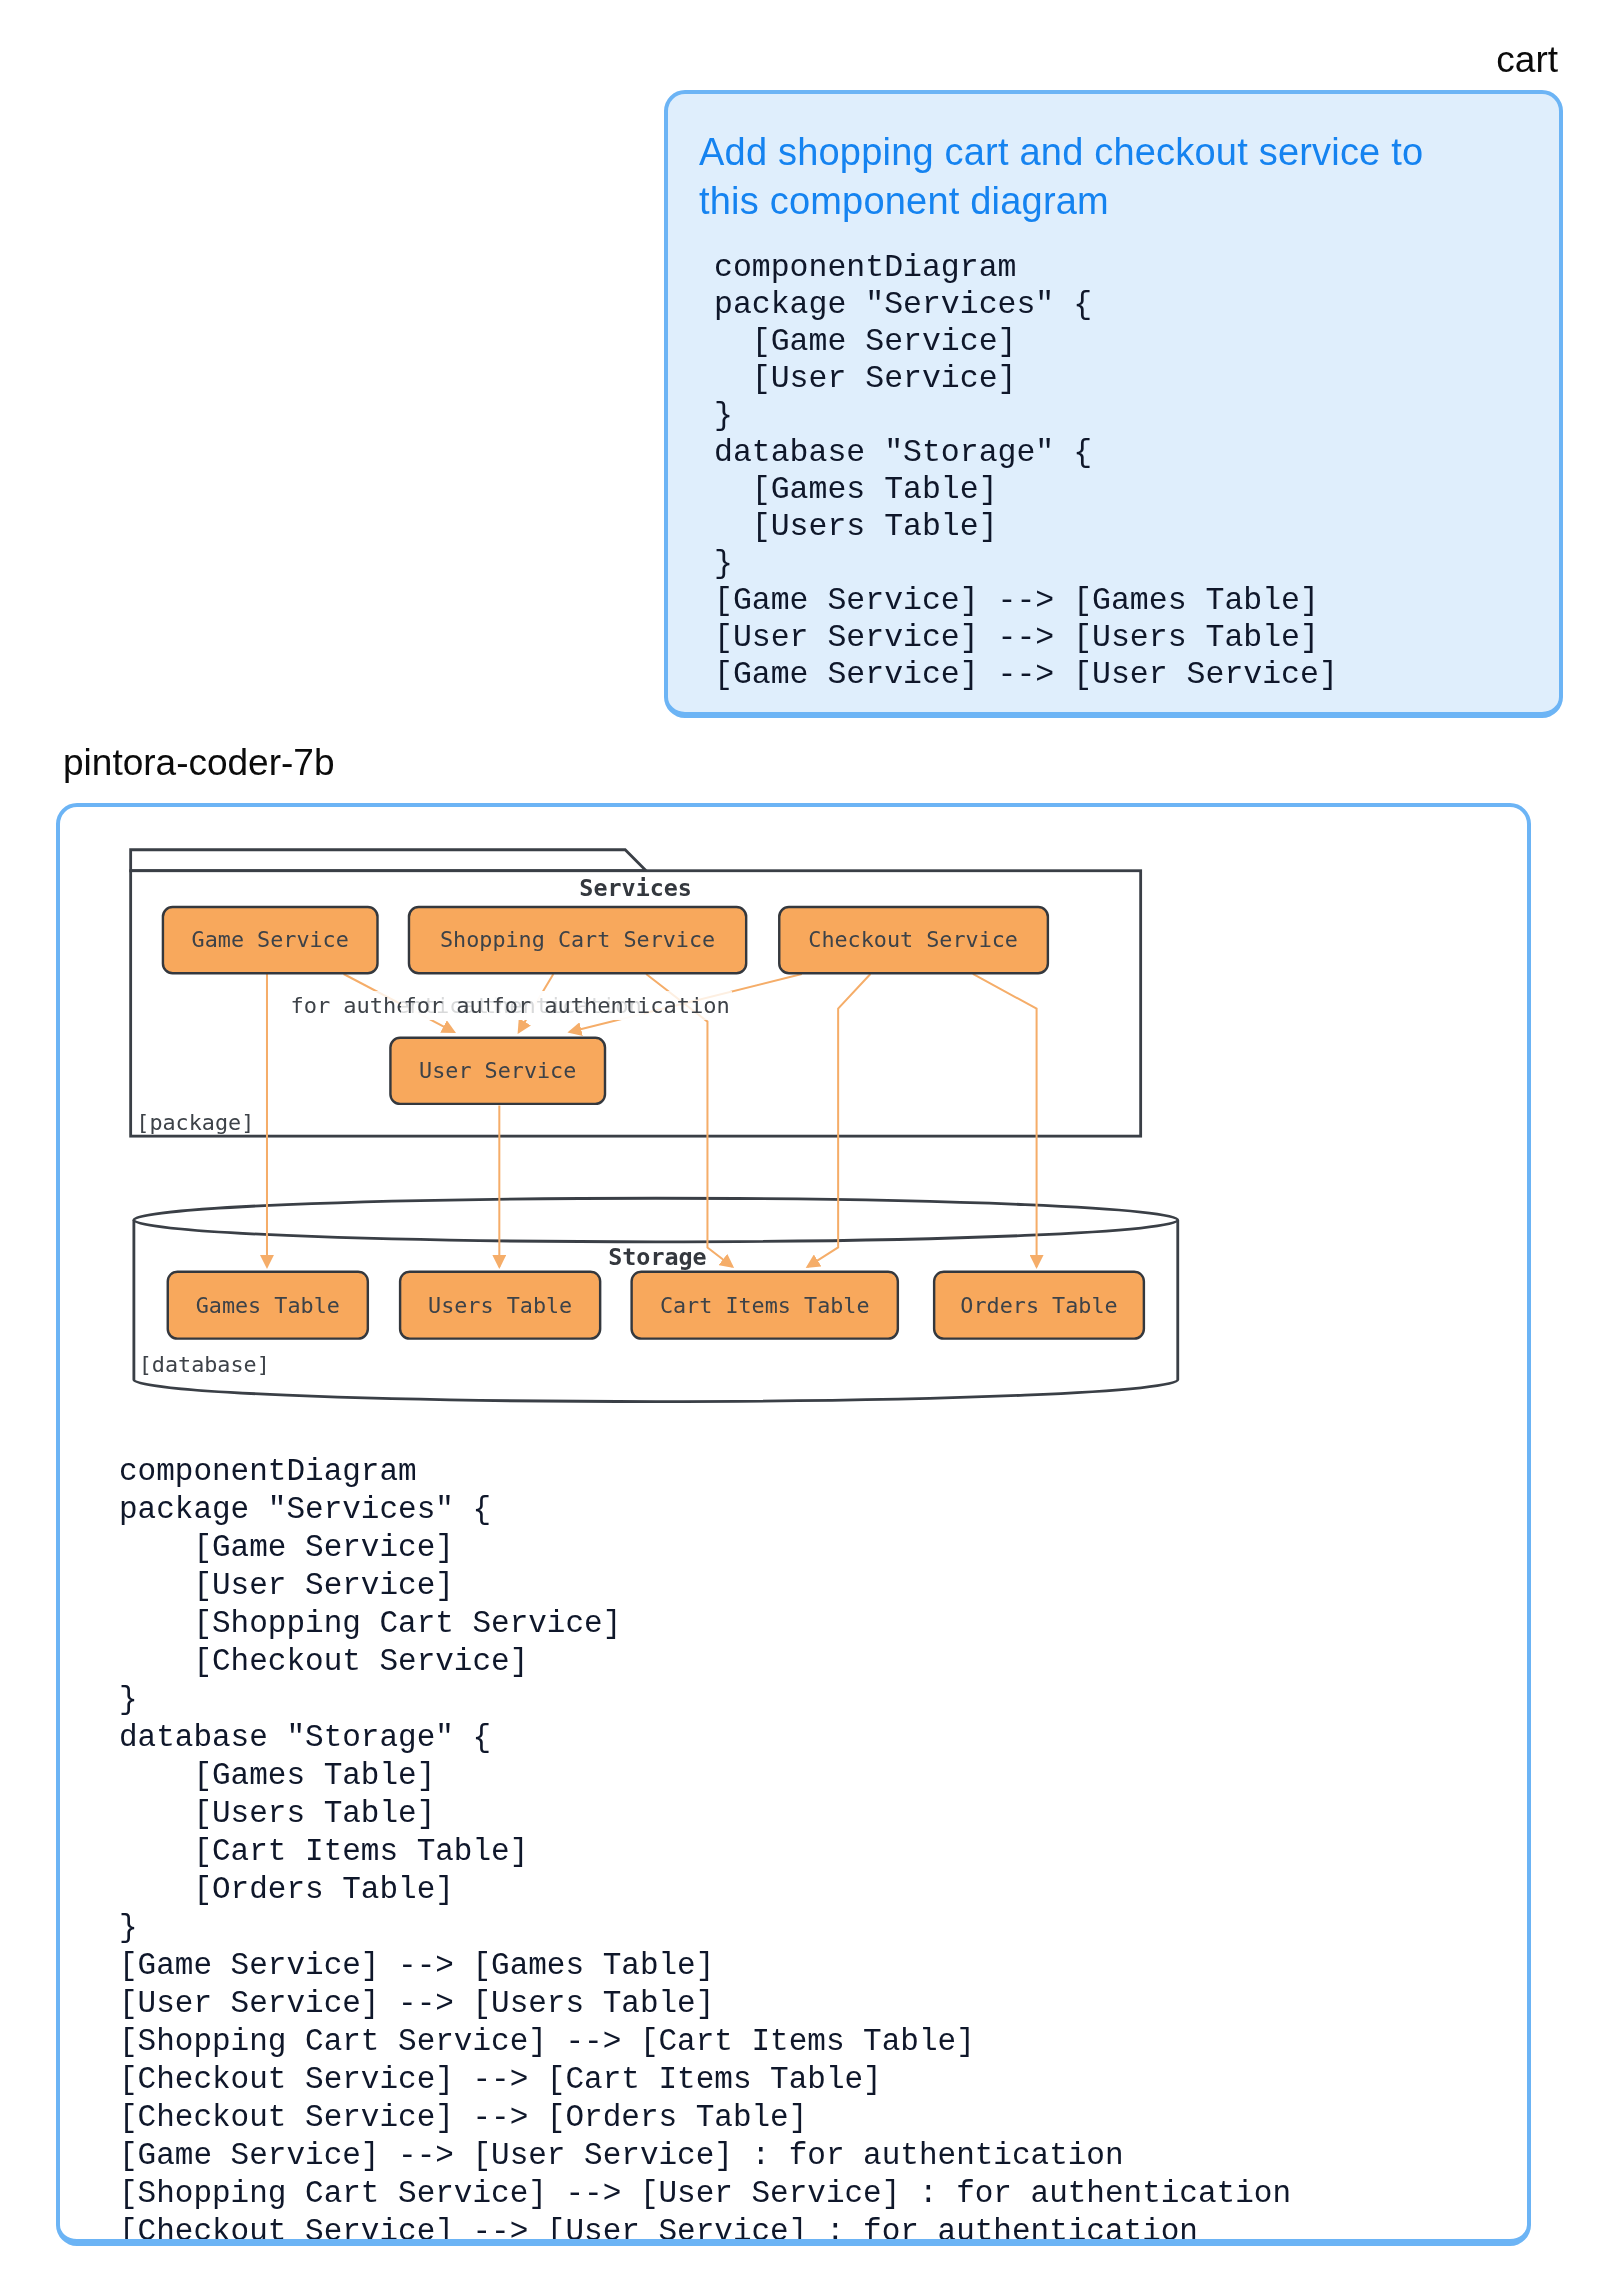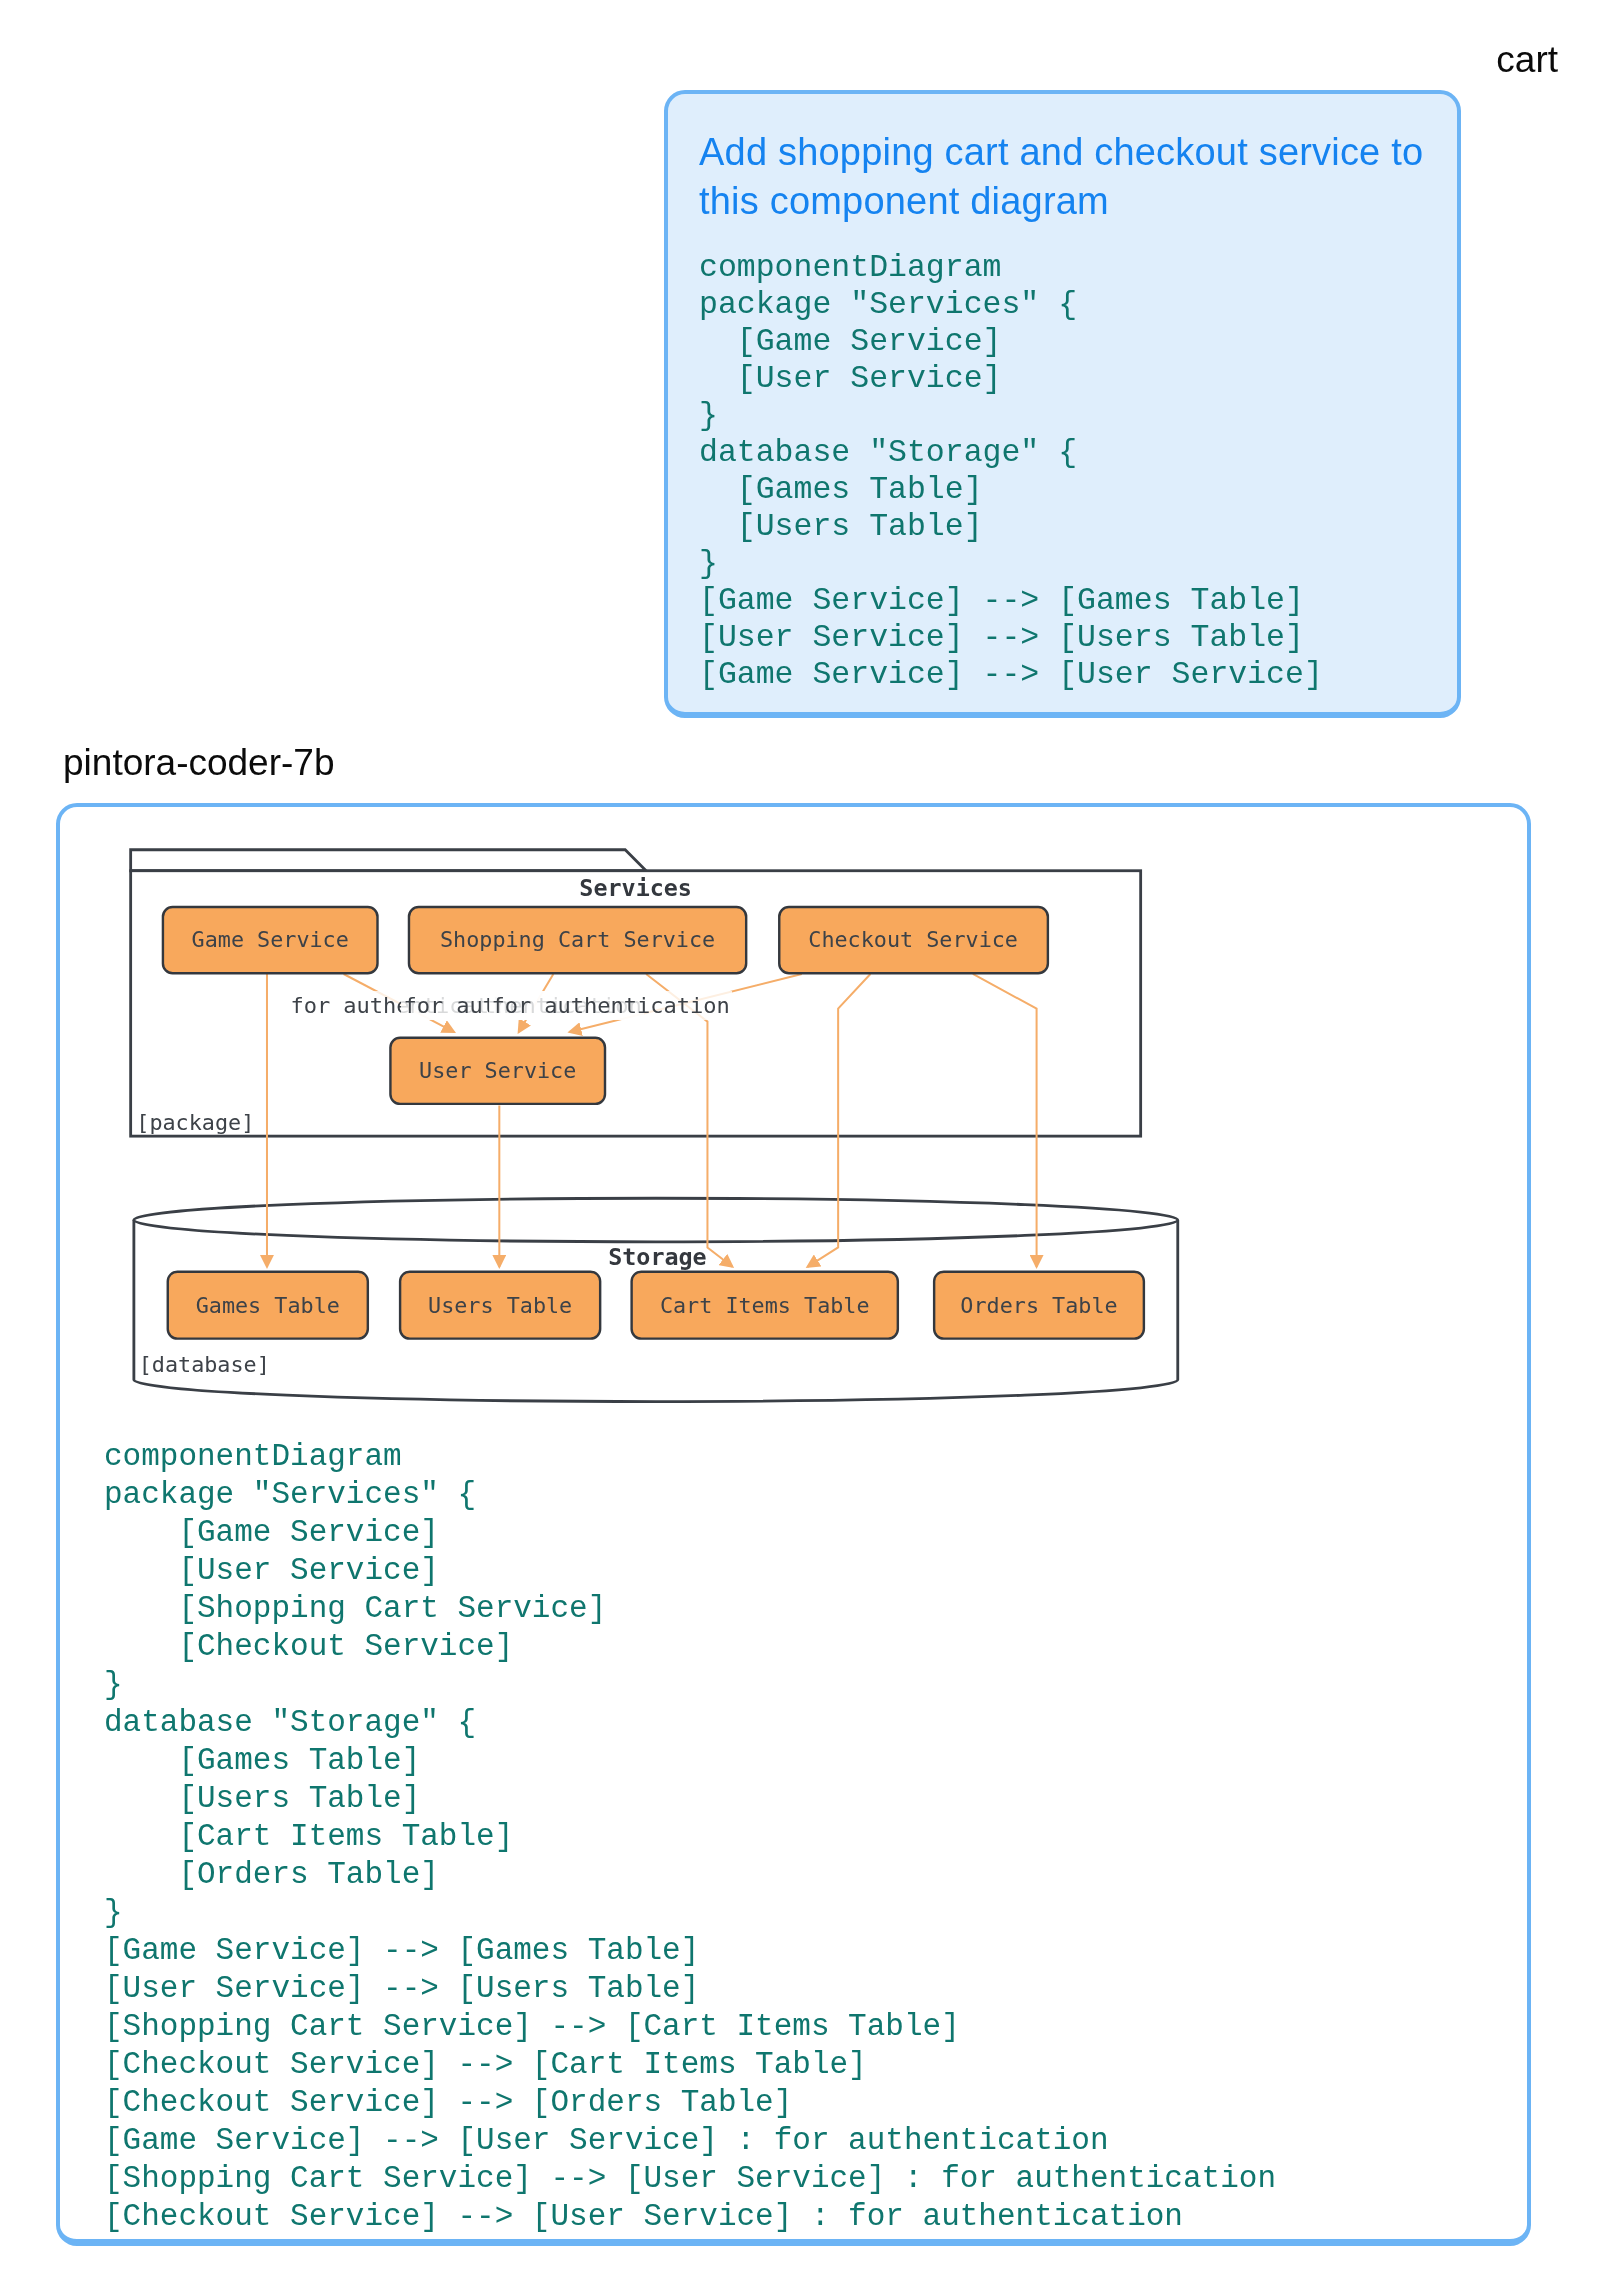--- a/index.html
+++ b/index.html
@@ -21,44 +21,44 @@
   .bubble {
     position: absolute;
     box-sizing: border-box;
     border: 4px solid var(--bubble-border, #6cb4f5);
     border-bottom-width: 7.3px;
     border-radius: 21px;
     overflow: hidden;
   }
   #user-bubble {
     left: 664px; top: 90px;
-    width: 797px; height: 628px;
+    width: 899px; height: 628px;
     background: var(--user-bubble-bg, #dfeefc);
     border-bottom-width: 6.5px;
     padding: 34px 29px 0 31px;
   }
   #model-bubble {
     left: 56px; top: 803px;
     width: 1475px; height: 1443px;
     background: #ffffff;
   }
 
   .prompt-title {
     margin: 0;
     font-size: 38px;
     line-height: 49px;
     font-weight: 500;
     color: var(--prompt-title-blue, #1583f0);
     white-space: pre-line;
     letter-spacing: 0.2px;
   }
   .code {
-    margin: 0;
+    margin: 15px;
     font-family: "Liberation Mono", monospace;
-    color: #0f766e;
+    color: #0f172a;
     white-space: pre;
   }
   .user-code {
     margin-top: 22.6px;
     font-size: 31.5px;
     line-height: 37px;
   }
   .model-code {
     position: absolute;
     left: 44px; top: 631px;

